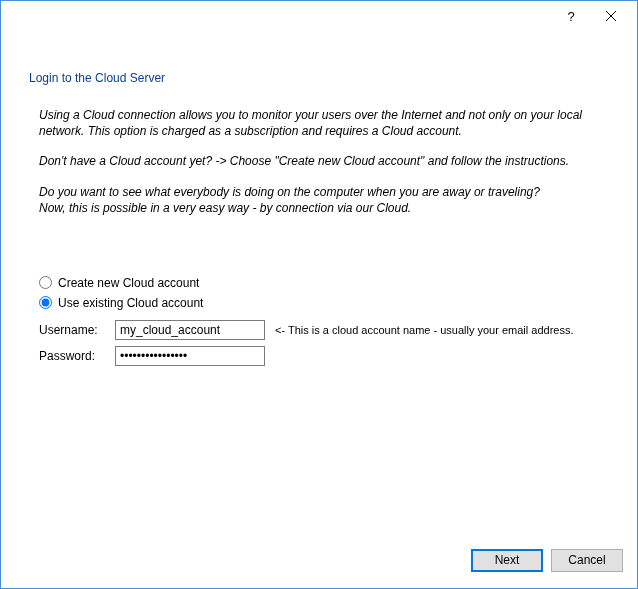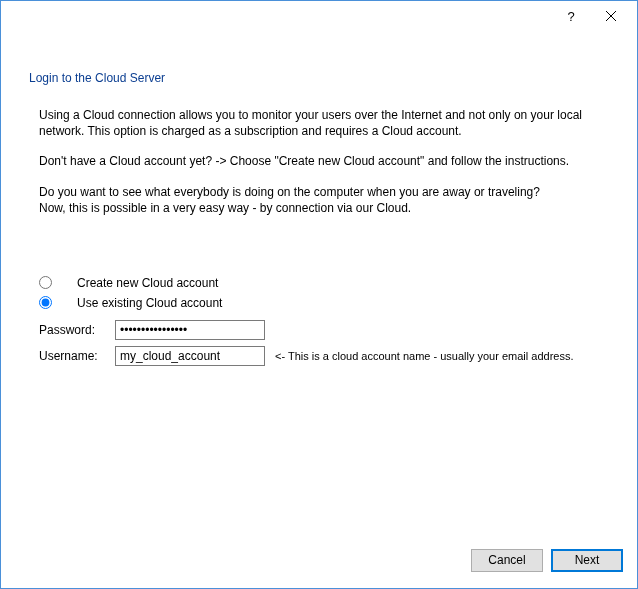--- a/index.html
+++ b/index.html
@@ -61,31 +61,31 @@
     color: #0b3e91; 
     margin: 0 0 22px 0;
   }
   .body-text {
     margin-left: 10px;
     color: #000;
     line-height: 1.35;
   }
   .body-text p {
     margin: 0 0 14px 0;
+    font-style: italic;
   }
 
   .options {
     margin-top: 60px;
     margin-left: 10px;
   }
   .radio-row {
     display: flex;
     align-items: center;
     margin-bottom: 6px;
-    gap: 19px;
   }
   .radio-row input[type=radio] {
     margin: 0 6px 0 0;
     width: 13px;
     height: 13px;
   }
 
   .form-grid {
     margin-top: 10px;
     margin-left: 10px;
@@ -174,29 +174,29 @@
         <span>Create new Cloud account</span>
       </div>
       <div class="radio-row">
         <input type="radio" name="acct" checked="" style="">
         <span>Use existing Cloud account</span>
       </div>
     </div>
 
     <div class="form-grid">
       <div class="form-row">
-        <label class="fld">Password:</label>
-        <input type="password" value="••••••••••••••••" style="">
-      </div>
-      <div class="form-row">
         <label class="fld">Username:</label>
         <input type="text" value="my_cloud_account" style="">
         <span class="hint">&lt;- This is a cloud account name - usually your email address.</span>
       </div>
+      <div class="form-row">
+        <label class="fld">Password:</label>
+        <input type="password" value="••••••••••••••••" style="">
+      </div>
     </div>
   </div>
 
   <div class="footer">
+    <button class="dlg default">Next</button>
     <button class="dlg">Cancel</button>
-    <button class="dlg default">Next</button>
   </div>
 
 </div>
 
 </body></html>

